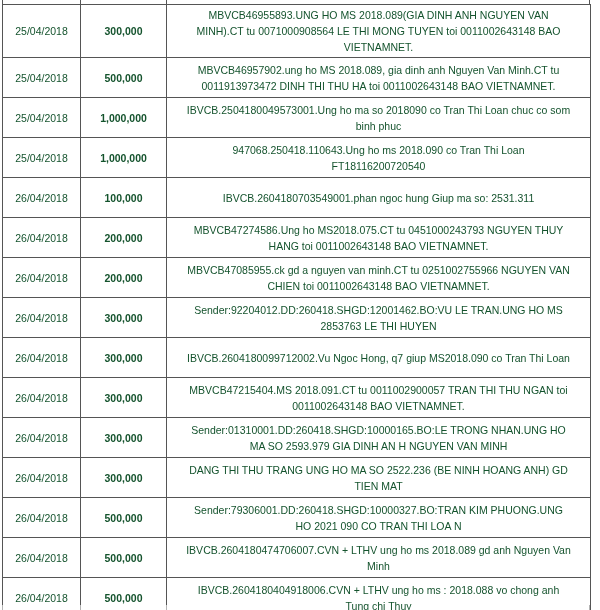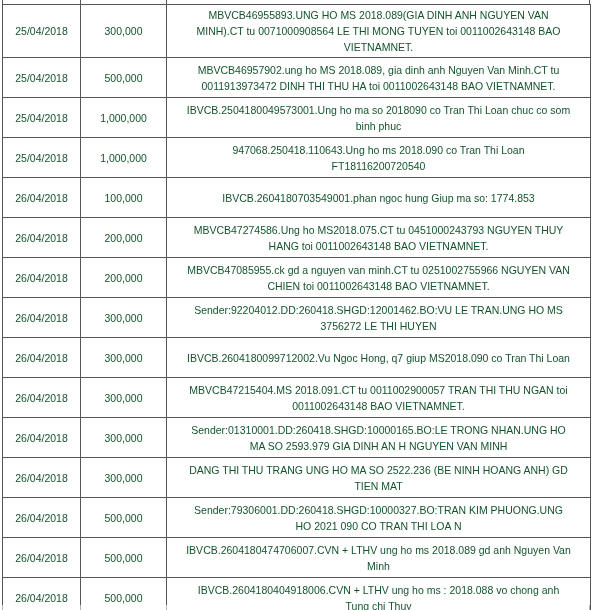--- a/index.html
+++ b/index.html
@@ -34,21 +34,21 @@
     border: 1px solid #555555;
     height: 40px;
     vertical-align: middle;
     text-align: center;
     font-size: 10.5px;
     line-height: 16px;
     overflow: hidden;
     word-wrap: break-word;
   }
   td.date-cell       { width: 78px; }
-  td.amount-cell     { width: 86px; }
+  td.amount-cell     { width: 86px; font-weight: bold; }
   td.description-cell{ width: 424px; padding: 2px 19px; }
 </style>
 </head>
 <body>
 
 <div class="viewport">
 
   <span class="sliver-stub top" style="left:2px"></span>
   <span class="sliver-stub top" style="left:80px"></span>
   <span class="sliver-stub top" style="left:166px"></span>
@@ -72,36 +72,36 @@
           <td class="description-cell">IBVCB.2504180049573001.Ung ho ma so 2018090 co Tran Thi Loan chuc co som binh phuc</td>
         </tr>
         <tr>
           <td class="date-cell">25/04/2018</td>
           <td class="amount-cell">1,000,000</td>
           <td class="description-cell">947068.250418.110643.Ung ho ms 2018.090 co Tran Thi Loan FT18116200720540</td>
         </tr>
         <tr>
           <td class="date-cell">26/04/2018</td>
           <td class="amount-cell">100,000</td>
-          <td class="description-cell">IBVCB.2604180703549001.phan ngoc hung Giup ma so: 1774.853</td>
+          <td class="description-cell">IBVCB.2604180703549001.phan ngoc hung Giup ma so: 2531.311</td>
         </tr>
         <tr>
           <td class="date-cell">26/04/2018</td>
           <td class="amount-cell">200,000</td>
           <td class="description-cell">MBVCB47274586.Ung ho MS2018.075.CT tu 0451000243793 NGUYEN THUY HANG toi 0011002643148 BAO VIETNAMNET.</td>
         </tr>
         <tr>
           <td class="date-cell">26/04/2018</td>
           <td class="amount-cell">200,000</td>
           <td class="description-cell">MBVCB47085955.ck gd a nguyen van minh.CT tu 0251002755966 NGUYEN VAN CHIEN toi 0011002643148 BAO VIETNAMNET.</td>
         </tr>
         <tr>
           <td class="date-cell">26/04/2018</td>
           <td class="amount-cell">300,000</td>
-          <td class="description-cell">Sender:92204012.DD:260418.SHGD:12001462.BO:VU LE TRAN.UNG HO MS 3756272 LE THI HUYEN</td>
+          <td class="description-cell">Sender:92204012.DD:260418.SHGD:12001462.BO:VU LE TRAN.UNG HO MS 2853763 LE THI HUYEN</td>
         </tr>
         <tr>
           <td class="date-cell">26/04/2018</td>
           <td class="amount-cell">300,000</td>
           <td class="description-cell">IBVCB.2604180099712002.Vu Ngoc Hong, q7 giup MS2018.090 co Tran Thi Loan</td>
         </tr>
         <tr>
           <td class="date-cell">26/04/2018</td>
           <td class="amount-cell">300,000</td>
           <td class="description-cell">MBVCB47215404.MS 2018.091.CT tu 0011002900057 TRAN THI THU NGAN toi 0011002643148 BAO VIETNAMNET.</td>

